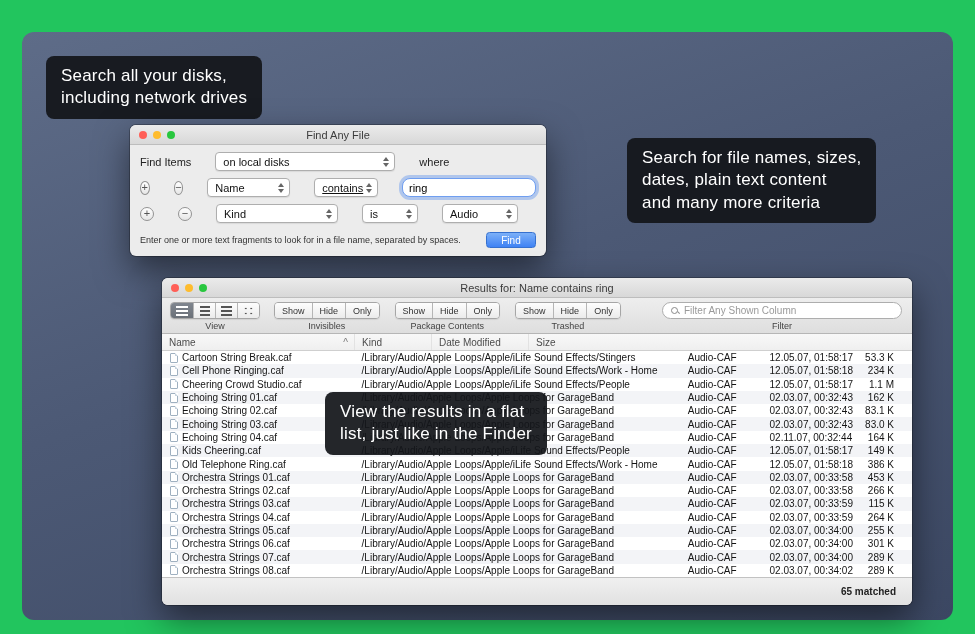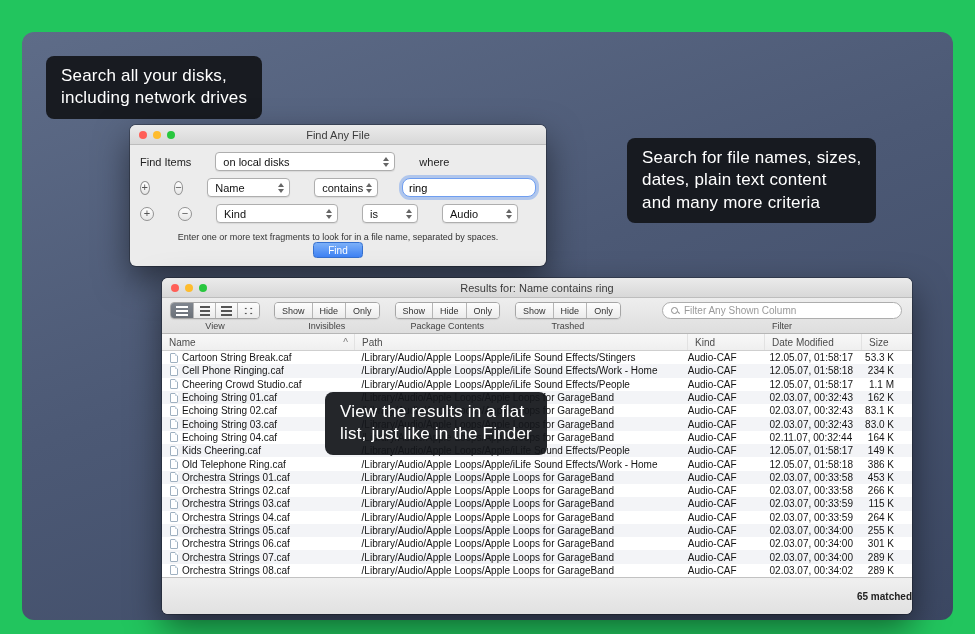--- a/index.html
+++ b/index.html
@@ -33,21 +33,21 @@
   .caret-ud { display:flex; flex-direction:column; gap:2px; }
   .caret-ud i { display:block; width:0; height:0; border-left:3.5px solid transparent; border-right:3.5px solid transparent; }
   .caret-ud .up   { border-bottom:4px solid #666; }
   .caret-ud .down { border-top:4px solid #666; }
   .pm { width:14px; height:14px; border-radius:50%; border:1px solid #939393;
         background:linear-gradient(#fff,#e6e6e6); color:#555; font-size:11px; line-height:11px;
         text-align:center; display:flex; align-items:center; justify-content:center; }
   .txtfield { height:19px; border:1px solid #6f9ef0; border-radius:8px; background:#fff;
               font-size:11px; padding:0 6px; outline:none;
               box-shadow:0 0 0 3px rgba(104,152,238,.45); font-family:"Liberation Sans",sans-serif; }
-  .faf-footer { display:flex; align-items:center; justify-content:space-between; margin-top:9px;flex-direction:column; }
+  .faf-footer { display:flex; align-items:center; justify-content:space-between; margin-top:9px; }
   .hint { font-size:9px; color:#333; }
   .findbtn { width:50px; height:16px; border-radius:3.5px; border:1px solid #3570cf; color:#fff;
              background:linear-gradient(#7cb0f8,#3f82f4); font-size:10px; display:flex;
              align-items:center; justify-content:center; }
 
   
   .res { width:750px; }
   .toolbar { height:36px; background:linear-gradient(#eeeeee,#dedede); border-bottom:1px solid #b6b6b6;
              display:flex; align-items:flex-start; padding:4px 10px 0 8px; }
   .tgroup { display:flex; flex-direction:column; align-items:center; }
@@ -90,22 +90,22 @@
   .trow { display:flex; height:13.3px; align-items:center; font-size:10px; color:#141414;gap:8px; }
   .trow:nth-child(even) { background:#f3f4f7; }
   .trow > div { padding-left:7px; white-space:nowrap; overflow:hidden; }
   .trow .c-name { display:flex; align-items:center; gap:4px; padding-left:8px; }
   .trow .c-size { text-align:right; padding-right:18px; padding-left:0; }
   .doc { position:relative; width:8px; height:10px; background:#fff; border:1px solid #9fb0c0; flex:0 0 auto;
          border-radius:1px; }
   .doc::after { content:""; position:absolute; right:-1px; top:-1px; width:0; height:0;
                 border-left:3px solid #c7d3de; border-top:3px solid #fff; }
 
-  .statusbar { height:37px; background:linear-gradient(#f0f0f0,#e1e1e1); border-top:1px solid #c2c2c2;
-               display:flex; align-items:center; justify-content:flex-end; padding-right:0;
+  .statusbar { height:28px; background:linear-gradient(#f0f0f0,#e1e1e1); border-top:1px solid #c2c2c2;
+               display:flex; align-items:center; justify-content:flex-end; padding-right:16px;
                font-size:10px; font-weight:700; color:#222; }
 </style>
 </head>
 <body>
 
 <div class="stage">
   <div class="panel"></div>
 
   <div class="callout" style="left:46px; top:56px;">
     <div>Search all your disks,</div>
@@ -143,21 +143,21 @@
       <div class="frow">
         <span class="pm">+</span>
         <span class="pm">−</span>
         <div class="popup" style="width:122px;">
           <span>Name</span>
           <span class="caret-ud">
               <i class="up"></i>
               <i class="down"></i>
             </span>
         </div>
-        <div class="popup" style="width:92px;">
+        <div class="popup" style="width:92px;text-decoration:underline;">
           <span>contains</span>
           <span class="caret-ud">
               <i class="up"></i>
               <i class="down"></i>
             </span>
         </div>
         <input class="txtfield" style="width: 134px;" readonly="" value="ring">
       </div>
 
       <div class="frow">
@@ -256,23 +256,20 @@
         </div>
         <span class="tgl">Filter</span>
       </div>
     </div>
 
     <div class="thead">
       <div class="c-name">
         <span>Name</span>
         <span class="sortcaret">^</span>
       </div>
-      <div class="c-path">
-        <span>Path</span>
-      </div>
       <div class="c-kind">
         <span>Kind</span>
       </div>
       <div class="c-date">
         <span>Date Modified</span>
       </div>
       <div class="c-size">
         <span>Size</span>
       </div>
     </div>

